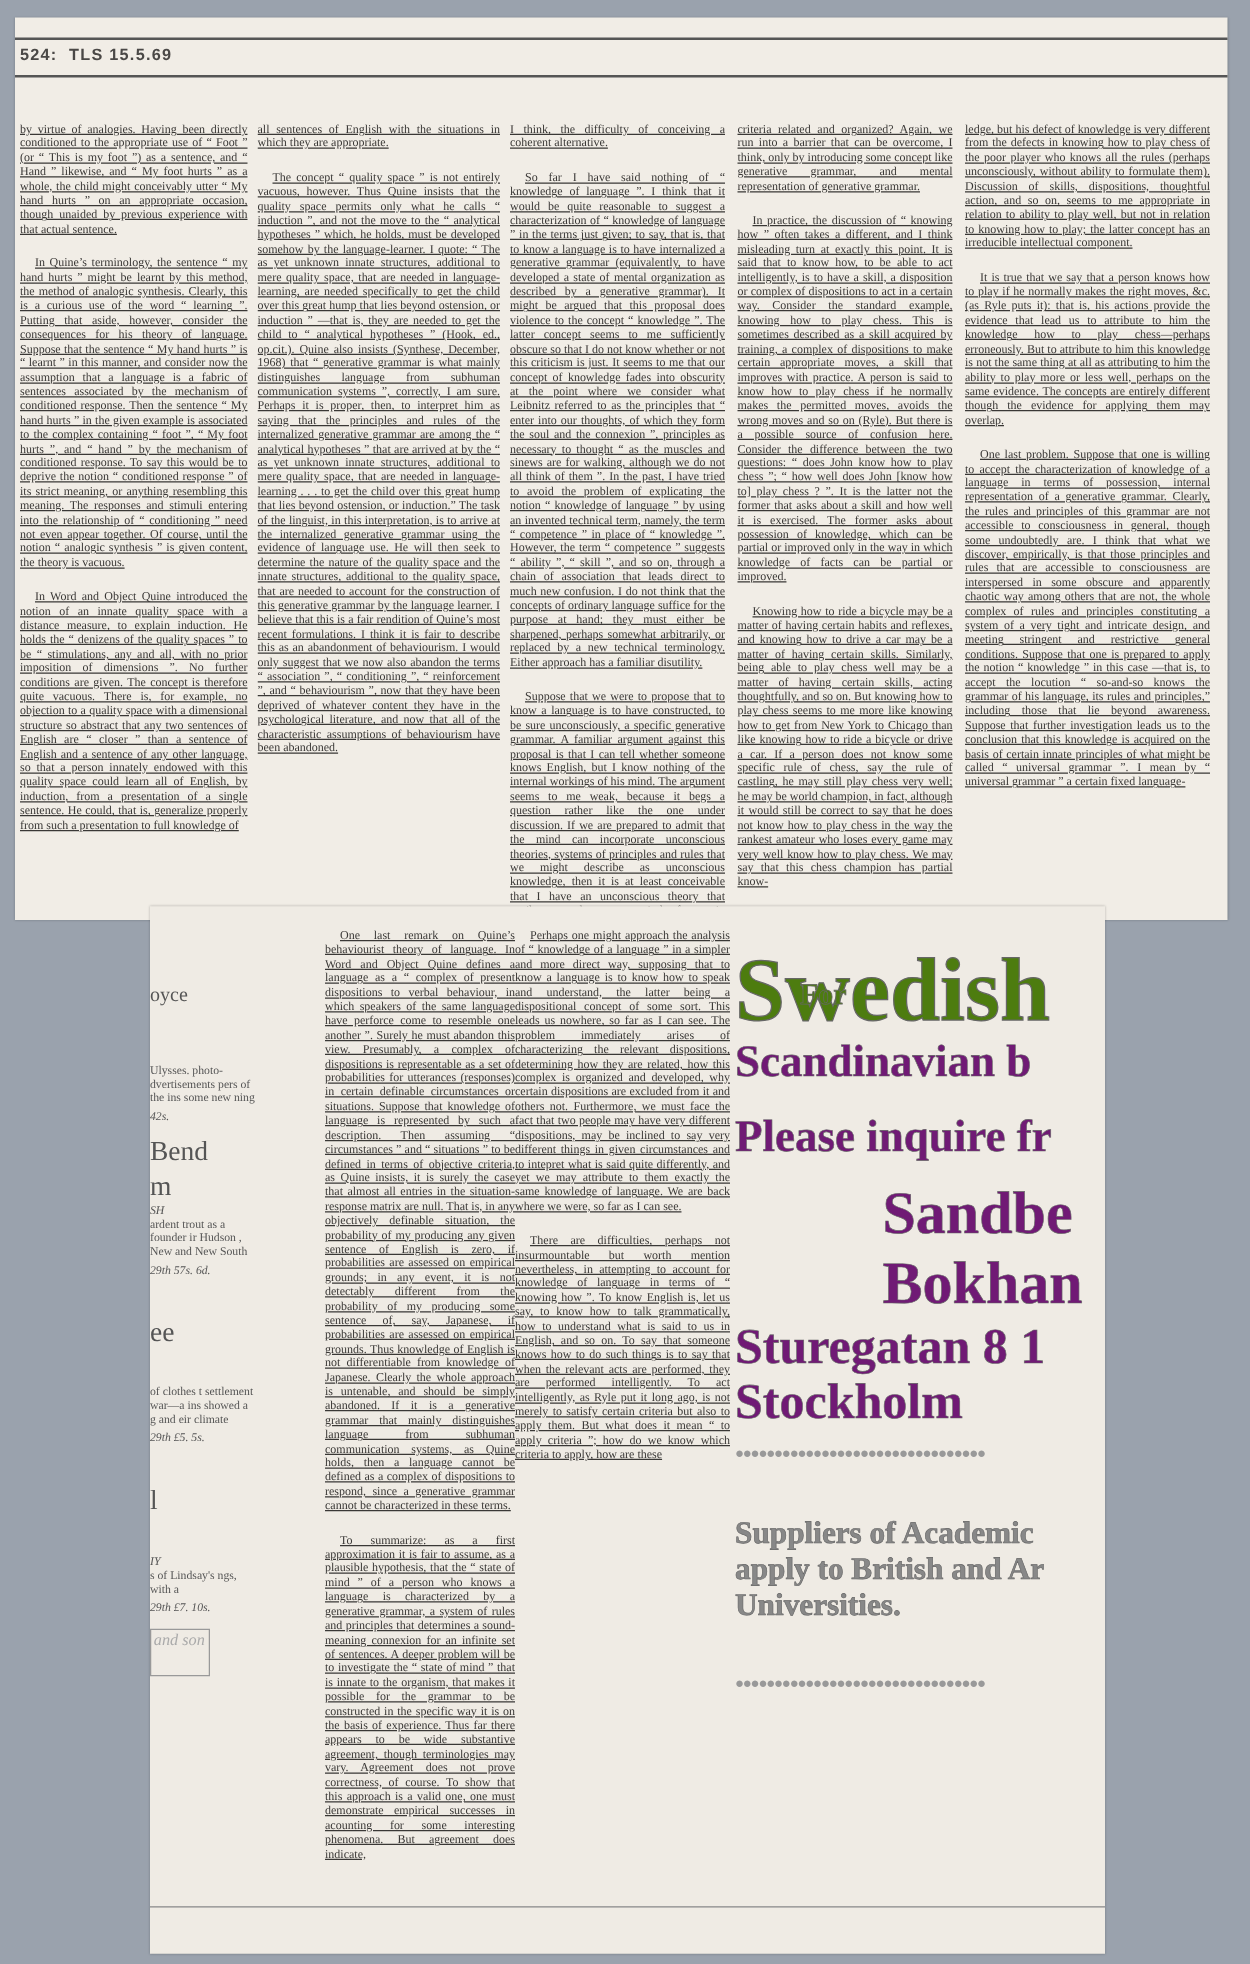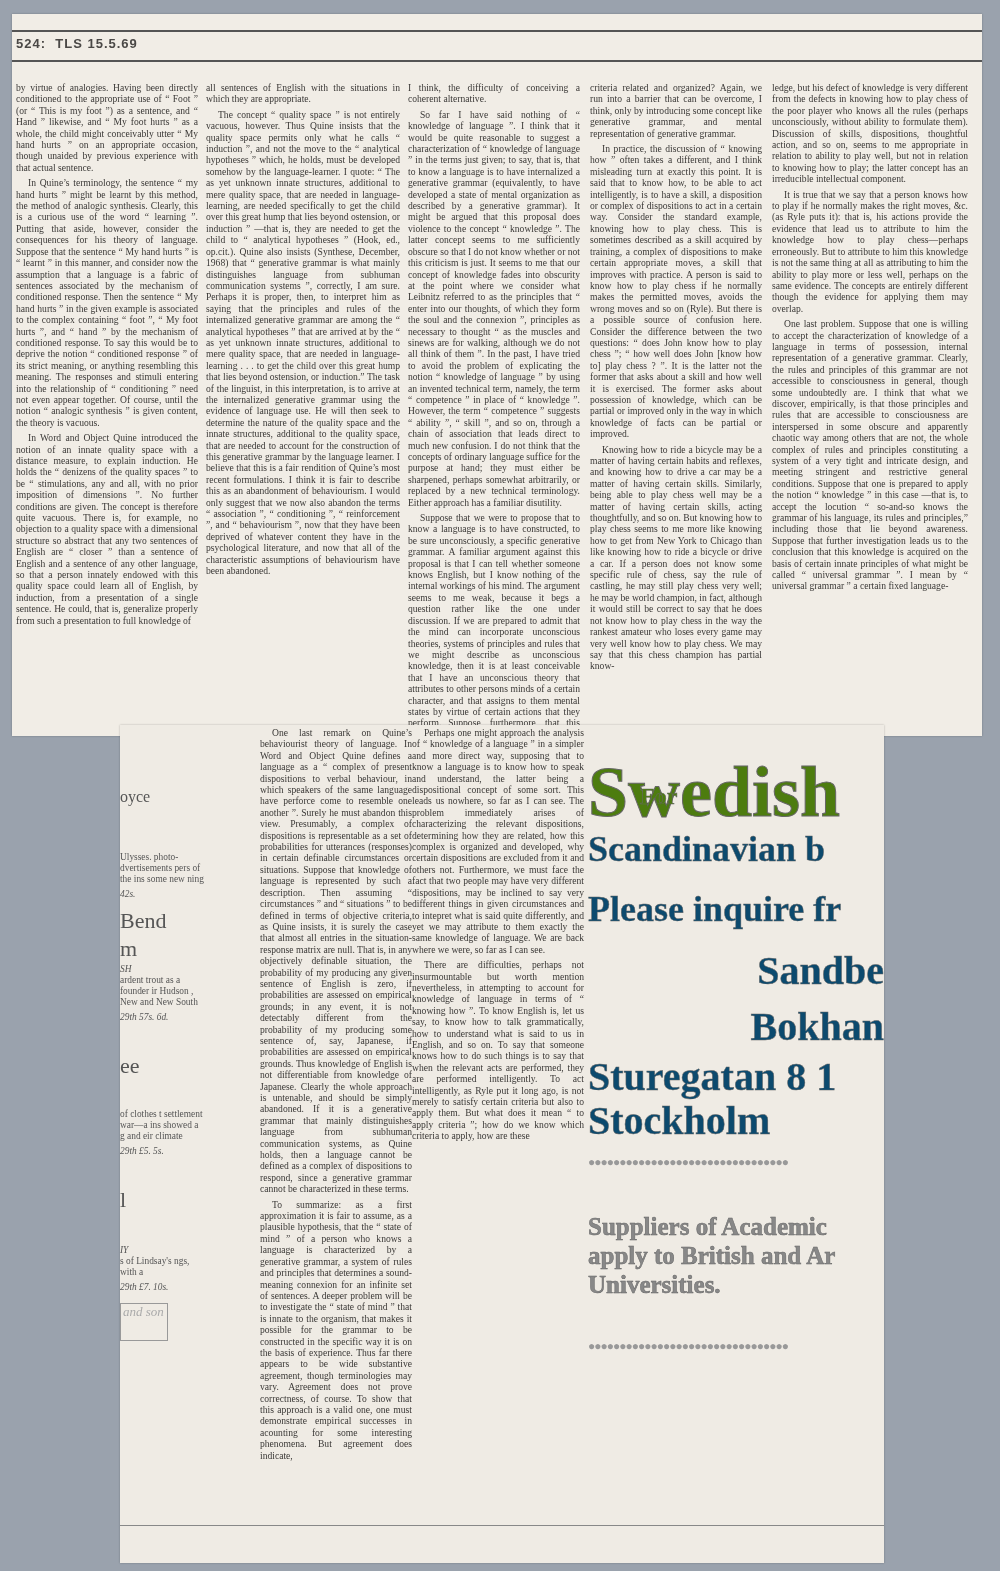--- a/index.html
+++ b/index.html
@@ -3,40 +3,40 @@
 <meta charset="utf-8">
 <style>
   html, body { margin:0; padding:0; }
   body { width:1000px; height:1571px; background:#9aa2ad; position:relative; overflow:hidden; font-family:"Liberation Serif", serif; color:#3a3836; }
   .clip { position:absolute; background:#f1ede6; box-shadow:0 0 2px rgba(0,0,0,0.25); }
   #top-clip { left:12px; top:14px; width:970px; height:722px; }
   #bottom-clip { left:120px; top:725px; width:764px; height:838px; background:#efebe4; }
   .rule { position:absolute; left:0; right:0; height:2px; background:#555; }
   .header { position:absolute; left:4px; top:22px; font-family:"Liberation Sans", sans-serif; font-weight:bold; font-size:13px; letter-spacing:1px; color:#4a4846; }
   .col { position:absolute; font-size:9.6px; line-height:11.4px; text-align:justify; hyphens:auto; }
-  .col p { margin:0 0 4px 0; text-indent:12px; }
+  .col p { margin:16px 0 4px 0; text-indent:12px;text-decoration:underline; }
   .col p.noindent { text-indent:0; }
   #c1 { left:4px; top:68px; width:182px; }
   #c2 { left:194px; top:68px; width:194px; }
   #c3 { left:396px; top:68px; width:172px; }
   #c4 { left:578px; top:68px; width:172px; }
   #c5 { left:760px; top:68px; width:196px; }
   #c2b { left:140px; top:2px; width:152px; }
   #c3b { left:292px; top:2px; width:172px; }
   .side { position:absolute; left:0; top:60px; width:84px; font-size:9.4px; line-height:11px; color:#555; }
   .side .big { font-size:22px; line-height:26px; margin:8px 0 2px 0; }
   .side .med { font-size:16px; margin:6px 0 2px 0; }
   .side .price { text-align:left; font-style:italic; margin-top:4px; }
   .stamp { border:1px solid #999; width:42px; height:32px; margin-top:10px; color:#aaa; font-size:13px; padding:2px; font-style:italic; }
   .ad { position:absolute; left:468px; top:30px; width:296px; overflow:hidden; color:#6b6967; }
   .ad .big1 { font-size:72px; line-height:74px; white-space:nowrap; position:relative; color:#4d7c0f; -webkit-text-stroke:1px #666; font-weight:bold; }
   .ad .big1 small { font-size:24px; position:absolute; left:52px; top:4px; -webkit-text-stroke:0.6px #666; }
-  .ad .l { font-weight:bold; white-space:nowrap; -webkit-text-stroke:0.5px #666; color:#0c4a6e; }
+  .ad .l { font-weight:bold; white-space:nowrap; -webkit-text-stroke:0.5px #666; color:#701a75; }
   .ad .s36 { font-size:36px; line-height:40px; }
-  .ad .s48 { font-size:40px; line-height:56px; padding-left:118px;text-align:right; }
+  .ad .s48 { font-size:48px; line-height:56px; padding-left:118px; }
   .ad .s40 { font-size:40px; line-height:44px; }
   .ad .s26 { font-size:25px; line-height:29px; color:#888; }
   .dots { font-size:12px; letter-spacing:-1px; color:#999; white-space:nowrap; margin:12px 0; }
 </style>
 </head>
 <body>
 
 <div class="clip" id="top-clip">
   <div class="rule" style="top:16px"></div>
   <div class="header">

